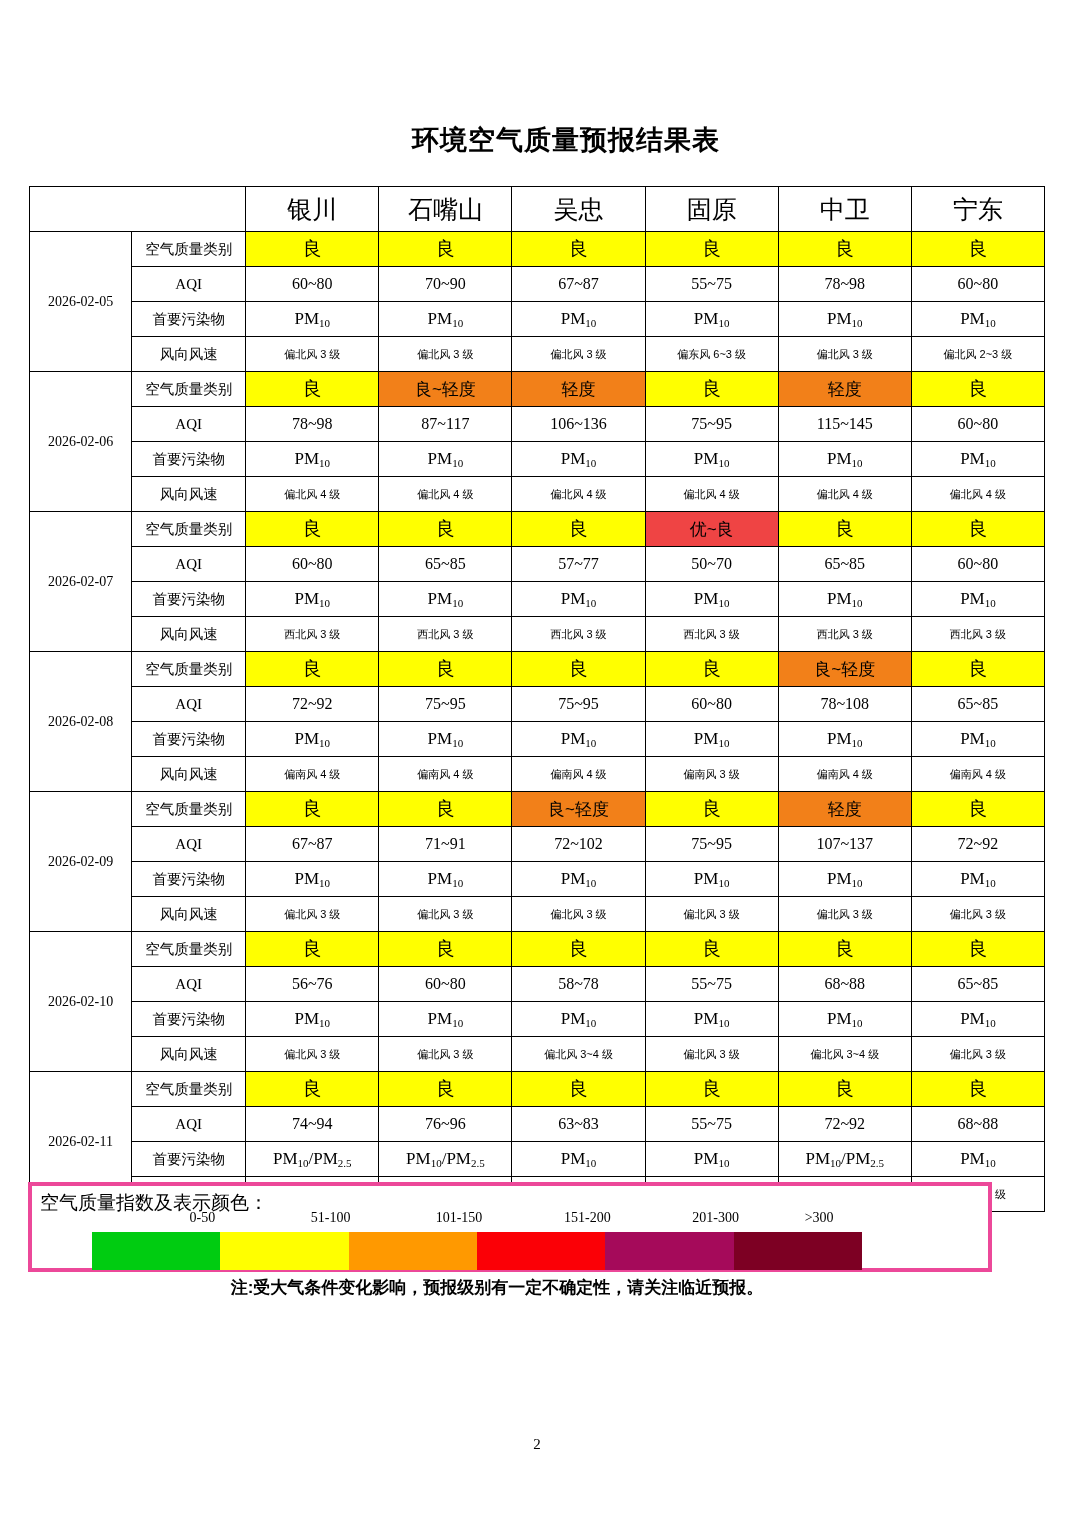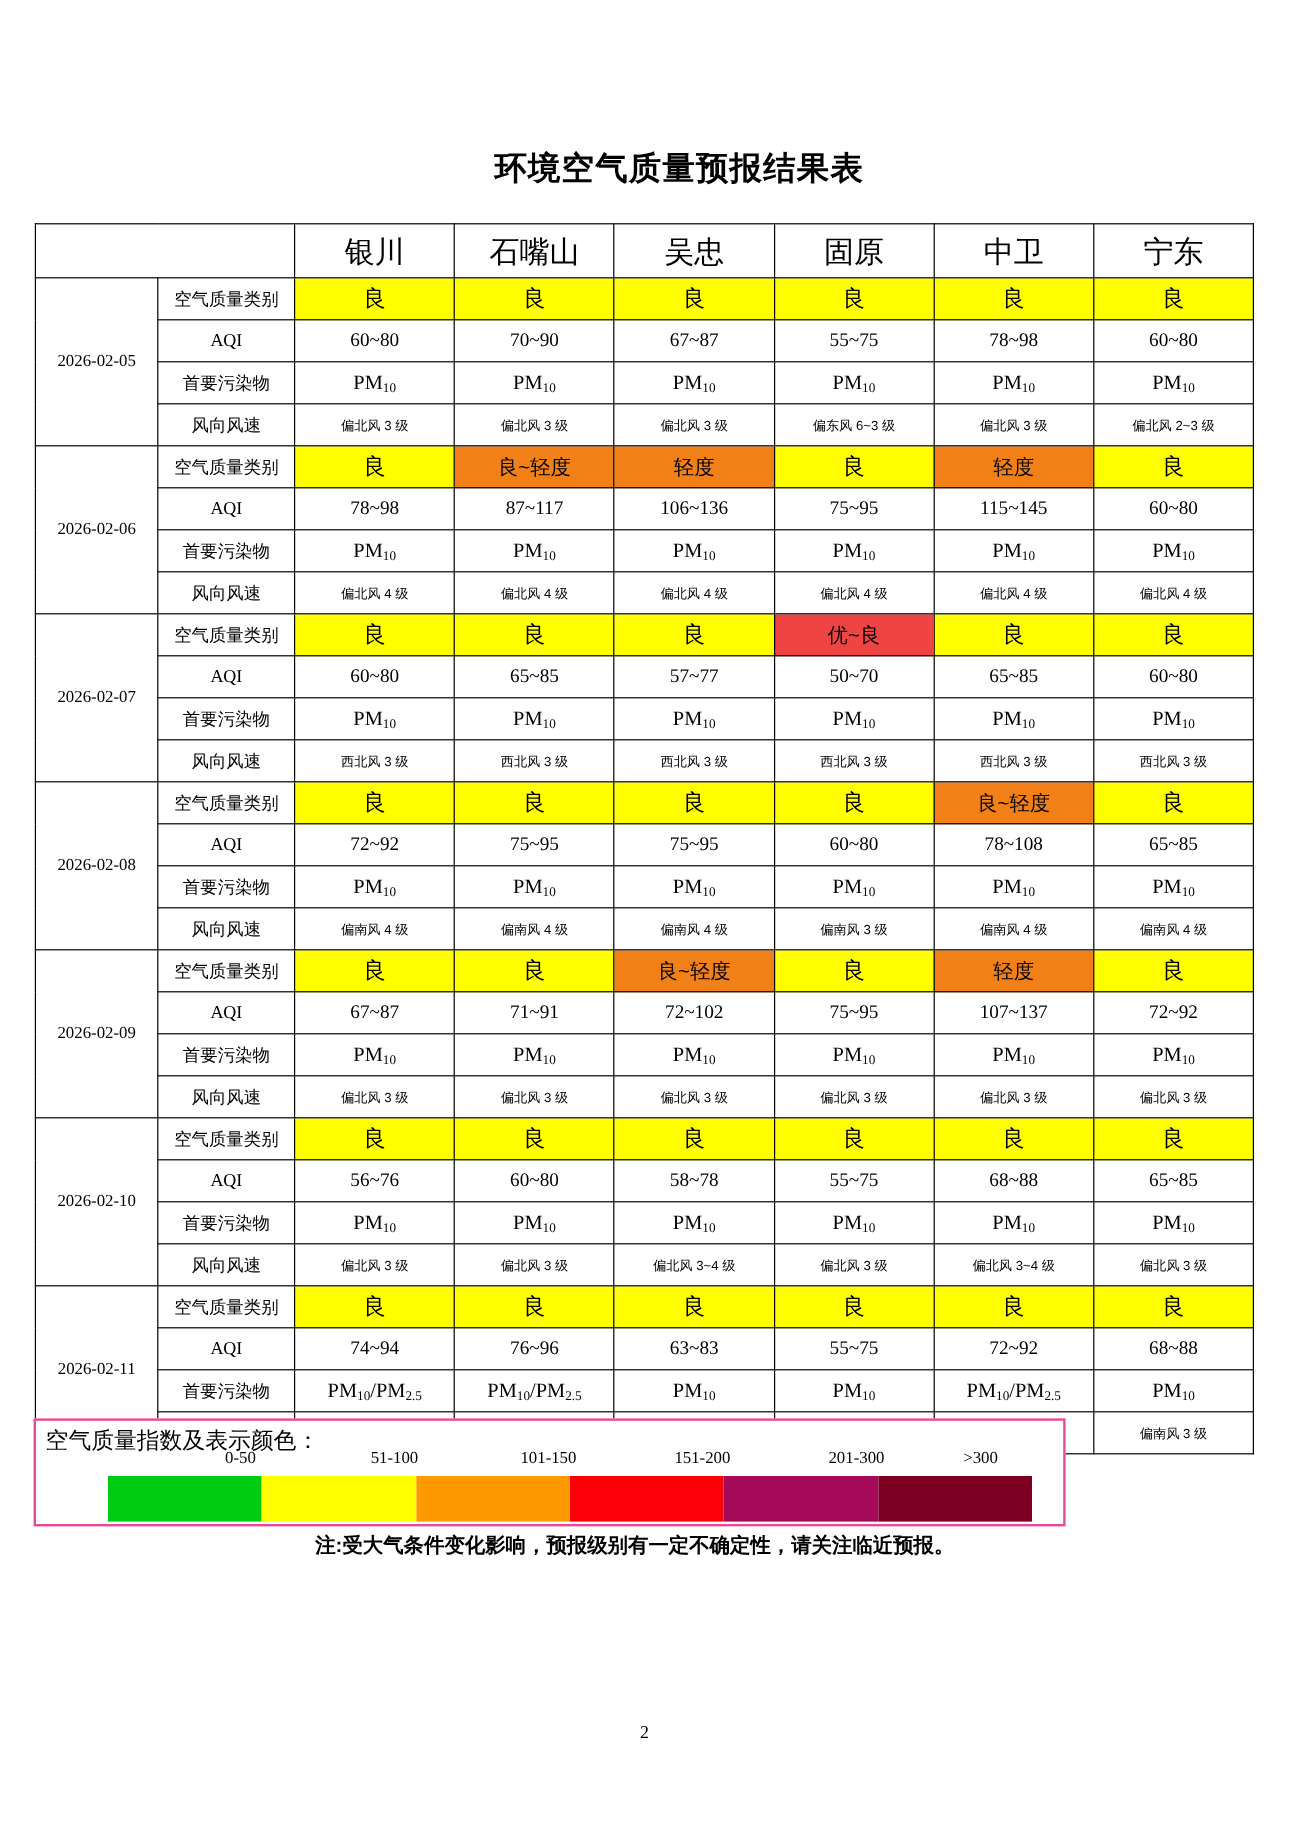--- a/index.html
+++ b/index.html
@@ -118,23 +118,23 @@
   tr.block-start > td {
     border-top: 1.6px solid #2b3a67;
     margin-top: 36px;
   }
 
   
   .legend-box {
     position: absolute;
     left: 28px;
     top: 1182px;
-    width: 860px;
+    width: 964px;
     height: 90px;
-    border: 2px solid #ec4899;
+    border: 4px solid #ec4899;
     box-sizing: border-box;
     background: #fff;
   }
   .legend-caption {
     position: absolute;
     left: 8px;
     top: 4px;
     font-family: "Liberation Sans", "DejaVu Sans", sans-serif;
     font-size: 19px;
     color: #000;
@@ -168,21 +168,20 @@
   .footnote {
     position: absolute;
     left: 0;
     top: 1276px;
     width: 994px;
     text-align: center;
     font-family: "Liberation Sans", "DejaVu Sans", sans-serif;
     font-size: 17px;
     font-weight: bold;
     color: #000;
-    padding-left: 32px;
   }
 
   
   .page-number {
     position: absolute;
     left: 0;
     top: 1436px;
     width: 1074px;
     text-align: center;
     font-family: "Liberation Serif", "DejaVu Serif", serif;

